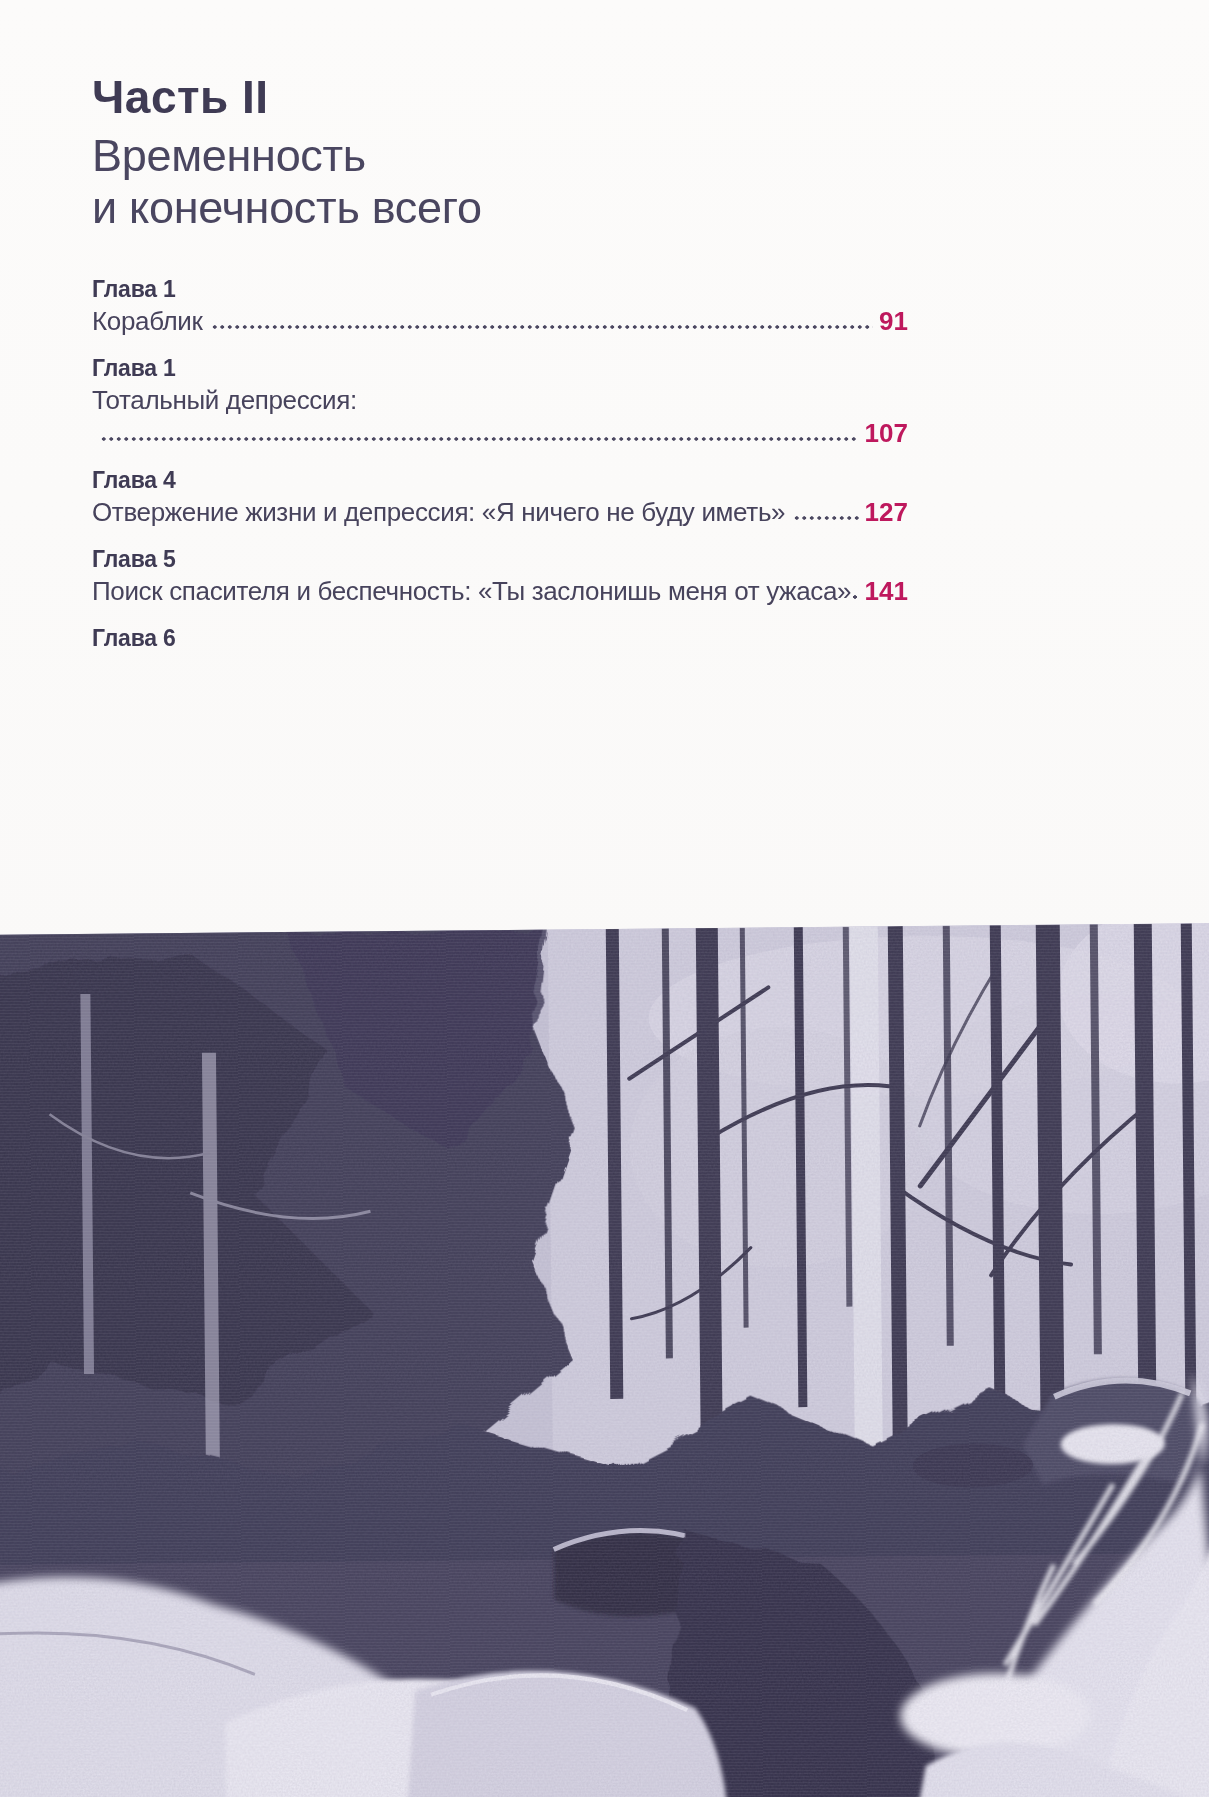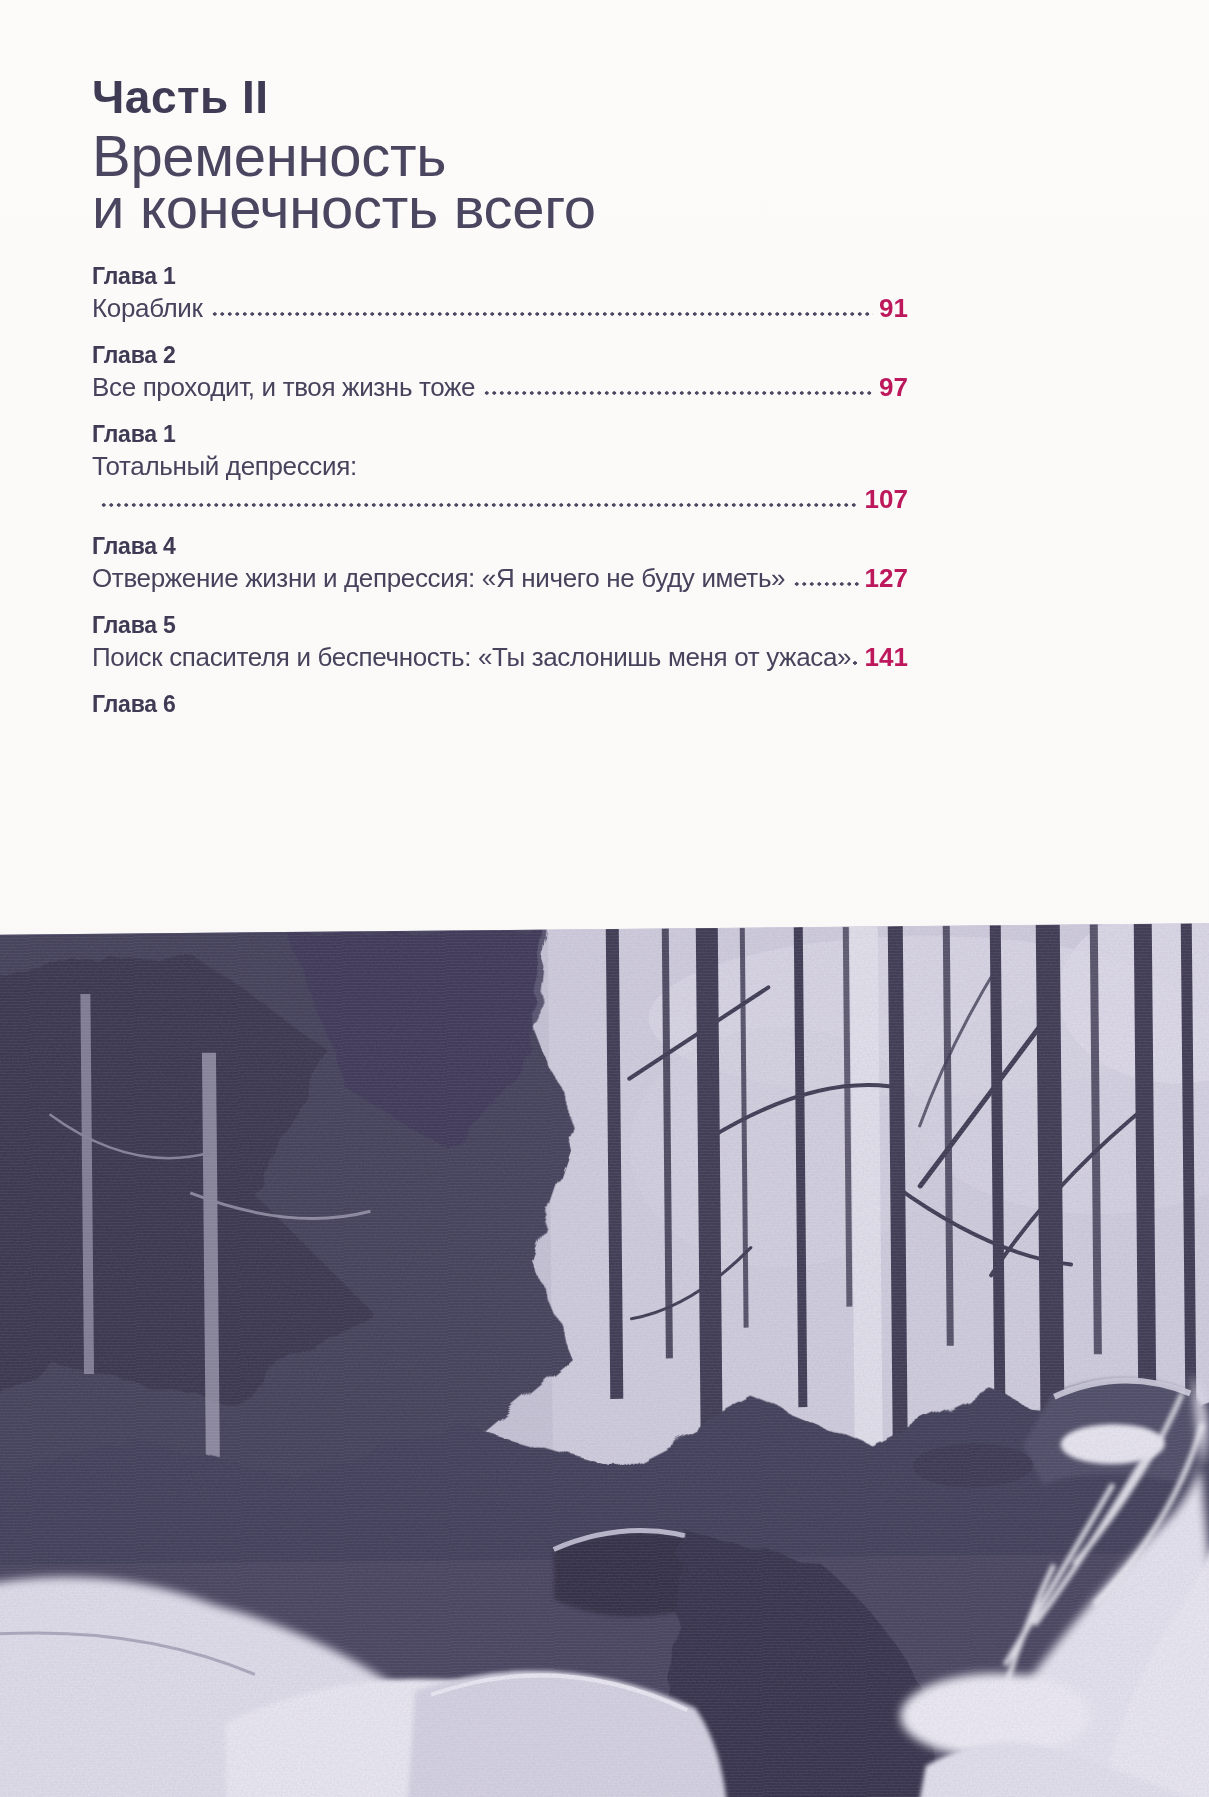--- a/index.html
+++ b/index.html
@@ -9,21 +9,21 @@
     background:linear-gradient(180deg,#fcfbfa 0%,#faf9f8 55%,#f9f8f7 100%);
     font-family:"Liberation Sans","DejaVu Sans",sans-serif;
     -webkit-font-smoothing:antialiased;
   }
   .content{position:absolute;left:92px;top:74px;width:816px;}
   .part-label{
     margin:0 0 8px 0;font-size:46px;line-height:1.04;font-weight:bold;
     color:#3f3b54;letter-spacing:.5px;
   }
   .part-title{
-    margin:0 0 27px 0;font-size:58px;line-height:52px;font-weight:400;
+    margin:0 0 40px 0;font-size:45px;line-height:52px;font-weight:400;
     color:#4a4660;letter-spacing:-.3px;
   }
   .toc{display:block;}
   .toc-item{margin:0 0 15px 0;}
   .toc-chapter-label{
     font-size:23px;line-height:30px;font-weight:bold;color:#3f3b54;
     margin-bottom:1px;letter-spacing:-.2px;
   }
   .toc-line{
     display:flex;align-items:baseline;
@@ -59,28 +59,20 @@
   <nav class="toc">
   <div class="toc-item">
     <div class="toc-chapter-label">Глава 1</div>
   <div class="toc-line">
           <span class="toc-title">Кораблик</span>
           <span class="toc-dots"></span>
           <span class="toc-page">91</span>
         </div>
       </div>
 
-  <div class="toc-item">
-    <div class="toc-chapter-label">Глава 2</div>
-  <div class="toc-line">
-          <span class="toc-title">Все проходит, и твоя жизнь тоже</span>
-          <span class="toc-dots"></span>
-          <span class="toc-page">97</span>
-        </div>
-      </div>
 
   <div class="toc-item">
     <div class="toc-chapter-label">Глава 1</div>
   <div class="toc-line">
           <span class="toc-title">Тотальный депрессия:</span>
         </div>
         <div class="toc-line">
           <span class="toc-dots"></span>
           <span class="toc-page">107</span>
         </div>

